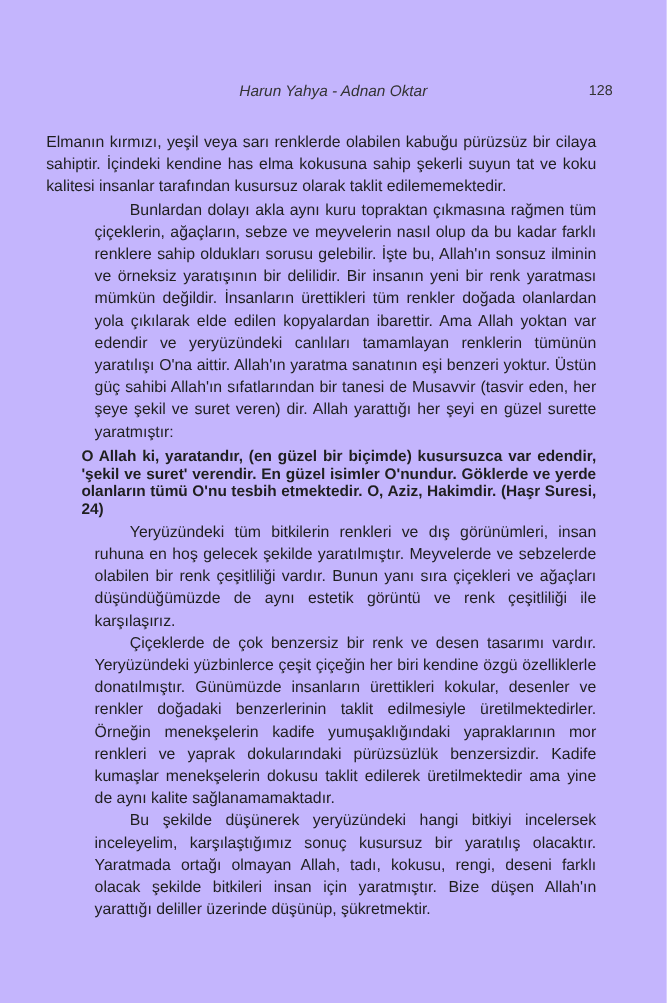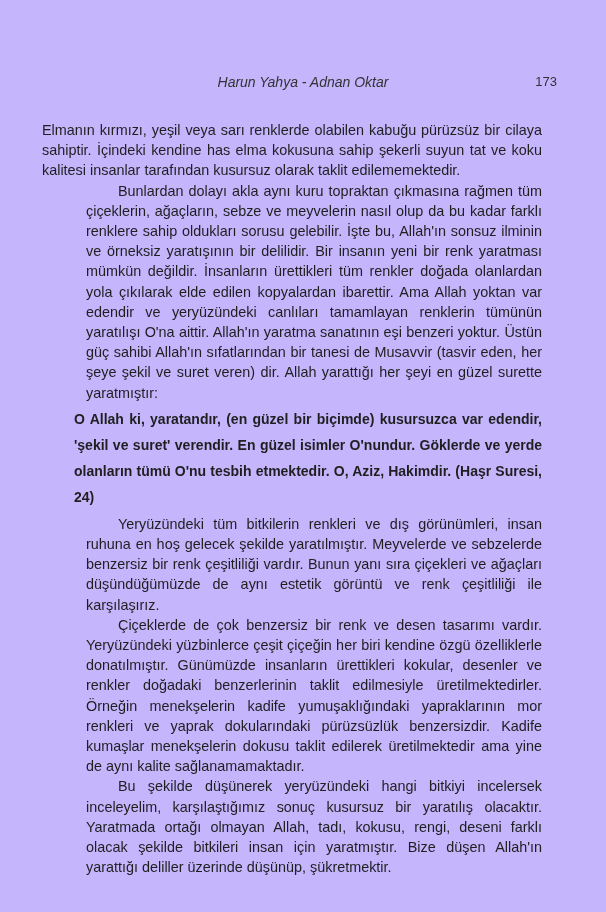--- a/index.html
+++ b/index.html
@@ -23,33 +23,33 @@
   }
   .body {
     position: absolute; left: 42px; top: 120px; width: 500px;
     font-size: 14.4px; line-height: 20.2px; text-align: justify;
     hyphens: manual;
   }
   .body p { margin: 0; }
   .body p.indent { text-indent: 32px; margin-left: 44px; }
   .body p.quote {
     font-weight: bold; padding-left: 32px; margin: 3px 0 4px 0;
-    font-size: 14px; line-height: 26px;
+    font-size: 14px; line-height: 16px;
   }
 </style>
 </head>
 <body>
 
 <div class="page">
   <div class="running-head">
     <span class="running-title">Harun Yahya - Adnan Oktar</span>
-    <span class="page-number">173</span>
+    <span class="page-number">128</span>
   </div>
 
   <div class="body">
     <p>Elmanın kırmızı, yeşil veya sarı renklerde olabilen kabuğu pürüzsüz bir cilaya sahiptir. İçindeki kendine has elma kokusuna sahip şekerli suyun tat ve koku kalitesi insanlar tarafından kusursuz olarak taklit edilememektedir.</p>
     <p class="indent">Bunlardan dolayı akla aynı kuru topraktan çıkmasına rağmen tüm çiçeklerin, ağaçların, sebze ve meyvelerin nasıl olup da bu kadar farklı renklere sahip oldukları sorusu gelebilir. İşte bu, Allah'ın sonsuz ilminin ve örneksiz yaratışının bir delilidir. Bir insanın yeni bir renk yaratması mümkün değildir. İnsanların ürettikleri tüm renkler doğada olanlardan yola çıkılarak elde edilen kopyalardan ibarettir. Ama Allah yoktan var edendir ve yeryüzündeki canlıları tamamlayan renklerin tümünün yaratılışı O'na aittir. Allah'ın yaratma sanatının eşi benzeri yoktur. Üstün güç sahibi Allah'ın sıfatlarından bir tanesi de Musavvir (tasvir eden, her şeye şekil ve suret veren) dir. Allah yarattığı her şeyi en güzel surette yaratmıştır:</p>
     <p class="quote">O Allah ki, yaratandır, (en güzel bir biçimde) kusursuzca var edendir, 'şekil ve suret' verendir. En güzel isimler O'nundur. Göklerde ve yerde olanların tümü O'nu tesbih etmektedir. O, Aziz, Hakimdir. (Haşr Suresi, 24)</p>
-    <p class="indent">Yeryüzündeki tüm bitkilerin renkleri ve dış görünümleri, insan ruhuna en hoş gelecek şekilde yaratılmıştır. Meyvelerde ve sebzelerde benzersiz bir renk çeşitliliği vardır. Bunun yanı sıra çiçekleri ve ağaçları düşündüğümüzde de aynı estetik görüntü ve renk çeşitliliği ile karşılaşırız.</p>
+    <p class="indent">Yeryüzündeki tüm bitkilerin renkleri ve dış görünümleri, insan ruhuna en hoş gelecek şekilde yaratılmıştır. Meyvelerde ve sebzelerde olabilen bir renk çeşitliliği vardır. Bunun yanı sıra çiçekleri ve ağaçları düşündüğümüzde de aynı estetik görüntü ve renk çeşitliliği ile karşılaşırız.</p>
     <p class="indent">Çiçeklerde de çok benzersiz bir renk ve desen tasarımı vardır. Yeryüzündeki yüzbinlerce çeşit çiçeğin her biri kendine özgü özelliklerle donatılmıştır. Günümüzde insanların ürettikleri kokular, desenler ve renkler doğadaki benzerlerinin taklit edilmesiyle üretilmektedirler. Örneğin menekşelerin kadife yumuşaklığındaki yapraklarının mor renkleri ve yaprak dokularındaki pürüzsüzlük benzersizdir. Kadife kumaşlar menekşelerin dokusu taklit edilerek üretilmektedir ama yine de aynı kalite sağlanamamaktadır.</p>
     <p class="indent">Bu şekilde düşünerek yeryüzündeki hangi bitkiyi incelersek inceleyelim, karşılaştığımız sonuç kusursuz bir yaratılış olacaktır. Yaratmada ortağı olmayan Allah, tadı, kokusu, rengi, deseni farklı olacak şekilde bitkileri insan için yaratmıştır. Bize düşen Allah'ın yarattığı deliller üzerinde düşünüp, şükretmektir.</p>
   </div>
 </div>
 
 </body></html>

